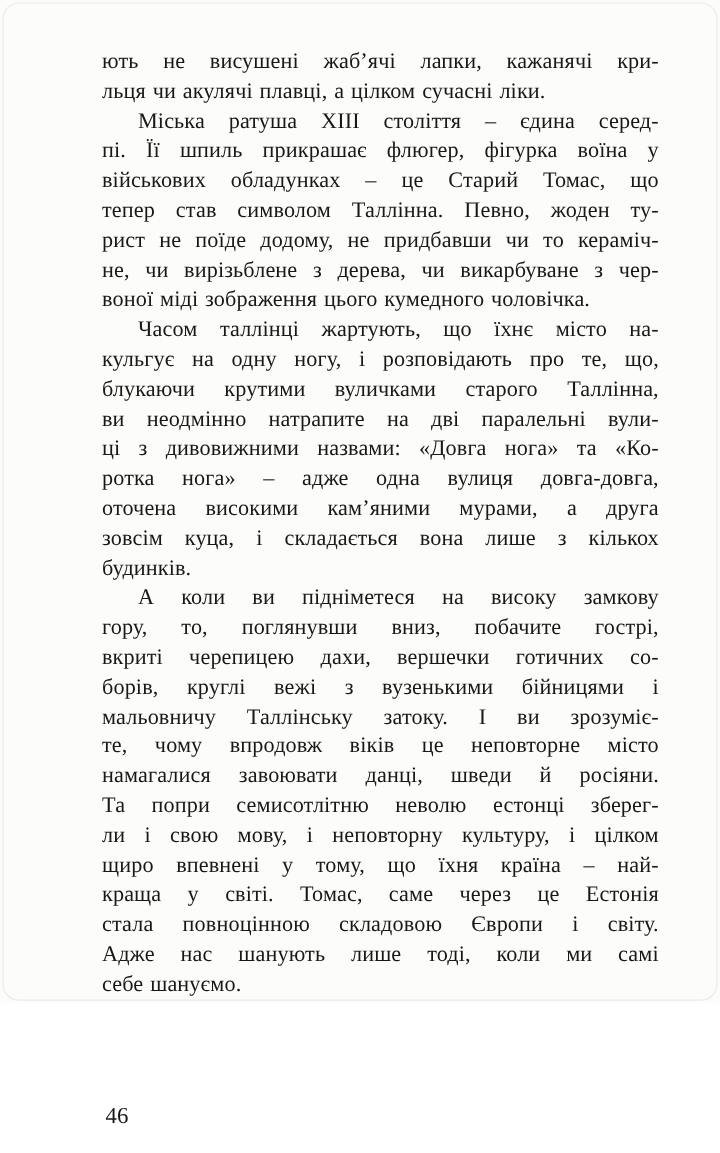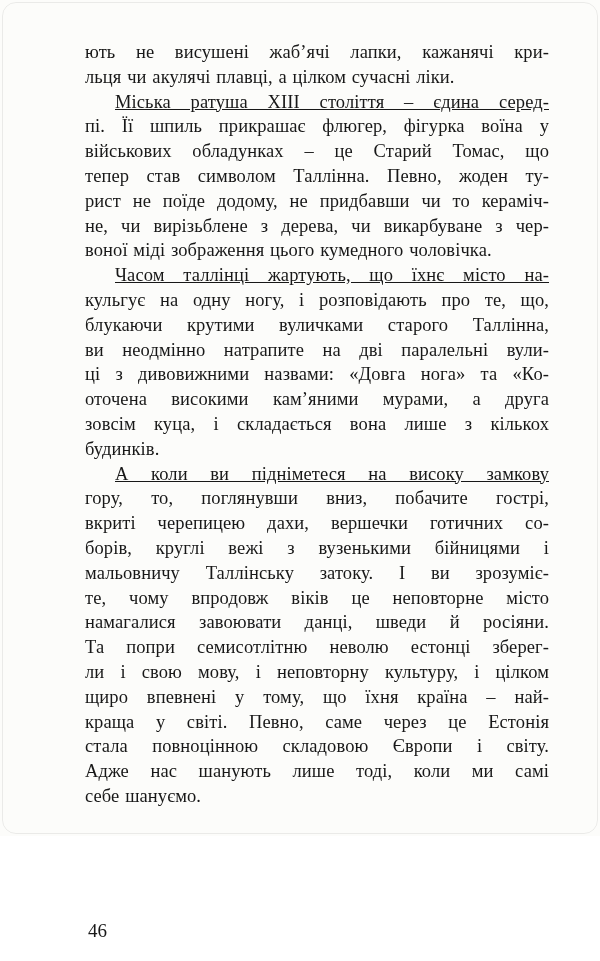--- a/index.html
+++ b/index.html
@@ -42,21 +42,20 @@
     text-align-last: justify;
     letter-spacing: 0.1px;
     word-spacing: 1px;
   }
   .line.last {
     text-align: right;
     text-align-last: left;
   }
   .line.indent {
     text-indent: 30px;
-    text-decoration: underline;
   }
   .page-number {
     position: absolute;
     left: 88px;
     top: 920px;
     font-size: 19px;
     color: #181818;
   }
 </style>
 </head>
@@ -71,32 +70,33 @@
       <div class="line">військових обладунках – це Старий Томас, що</div>
       <div class="line">тепер став символом Таллінна. Певно, жоден ту-</div>
       <div class="line">рист не поїде додому, не придбавши чи то кераміч-</div>
       <div class="line">не, чи вирізьблене з дерева, чи викарбуване з чер-</div>
       <div class="line last">воної міді зображення цього кумедного чоловічка.</div>
       <div class="line indent">Часом таллінці жартують, що їхнє місто на-</div>
       <div class="line">кульгує на одну ногу, і розповідають про те, що,</div>
       <div class="line">блукаючи крутими вуличками старого Таллінна,</div>
       <div class="line">ви неодмінно натрапите на дві паралельні вули-</div>
       <div class="line">ці з дивовижними назвами: «Довга нога» та «Ко-</div>
+      <div class="line">ротка нога» – адже одна вулиця довга-довга,</div>
       <div class="line">оточена високими кам’яними мурами, а друга</div>
       <div class="line">зовсім куца, і складається вона лише з кількох</div>
       <div class="line last">будинків.</div>
       <div class="line indent">А коли ви підніметеся на високу замкову</div>
       <div class="line">гору, то, поглянувши вниз, побачите гострі,</div>
       <div class="line">вкриті черепицею дахи, вершечки готичних со-</div>
       <div class="line">борів, круглі вежі з вузенькими бійницями і</div>
       <div class="line">мальовничу Таллінську затоку. І ви зрозуміє-</div>
       <div class="line">те, чому впродовж віків це неповторне місто</div>
       <div class="line">намагалися завоювати данці, шведи й росіяни.</div>
       <div class="line">Та попри семисотлітню неволю естонці зберег-</div>
       <div class="line">ли і свою мову, і неповторну культуру, і цілком</div>
       <div class="line">щиро впевнені у тому, що їхня країна – най-</div>
-      <div class="line">краща у світі. Певно, саме через це Естонія</div>
+      <div class="line">краща у світі. Томас, саме через це Естонія</div>
       <div class="line">стала повноцінною складовою Європи і світу.</div>
       <div class="line">Адже нас шанують лише тоді, коли ми самі</div>
       <div class="line last">себе шануємо.</div>
     </div>
   <div class="page-number">46</div>
 </div>
 
 </body></html>

